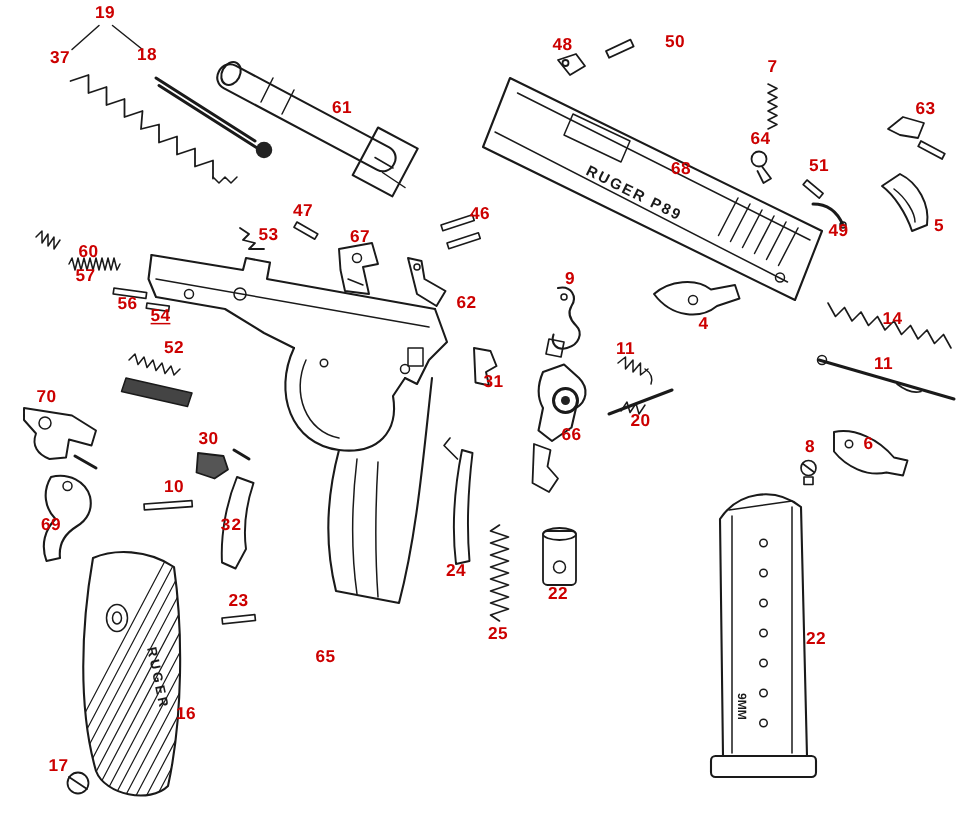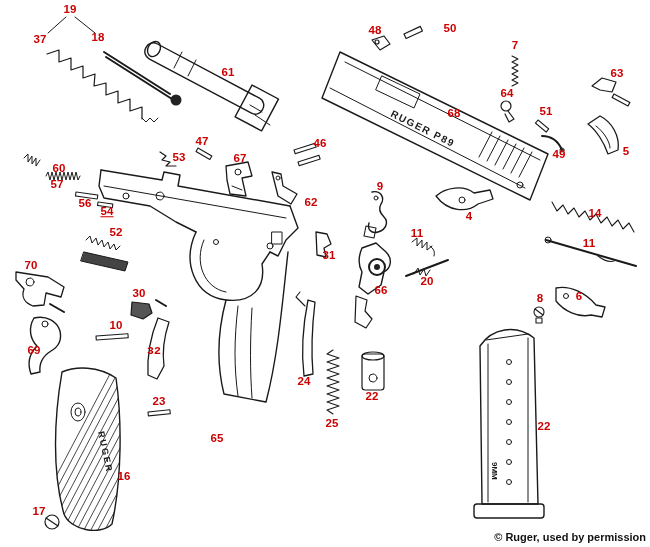--- a/index.html
+++ b/index.html
@@ -322,14 +322,13 @@
       <div class="part-label" style="left: 304px; top: 382px; color: rgb(204, 0, 0);">24</div>
       <div class="part-label" style="left: 372px; top: 397px; color: rgb(204, 0, 0);">22</div>
       <div class="part-label" style="left: 544px; top: 427px; color: rgb(204, 0, 0);">22</div>
       <div class="part-label" style="left: 332px; top: 424px; color: rgb(204, 0, 0);">25</div>
       <div class="part-label" style="left: 217px; top: 399px; color: rgb(204, 0, 0); margin-top: 40px;">65</div>
       <div class="part-label" style="left: 159px; top: 402px; color: rgb(204, 0, 0);">23</div>
       <div class="part-label" style="left: 124px; top: 477px; color: rgb(204, 0, 0);">16</div>
       <div class="part-label" style="left: 39px; top: 512px; color: rgb(204, 0, 0);">17</div>
     </div>
 
-  <div class="copyright">© Ruger, used by permission</div>
 </div>
 
 </body></html>

